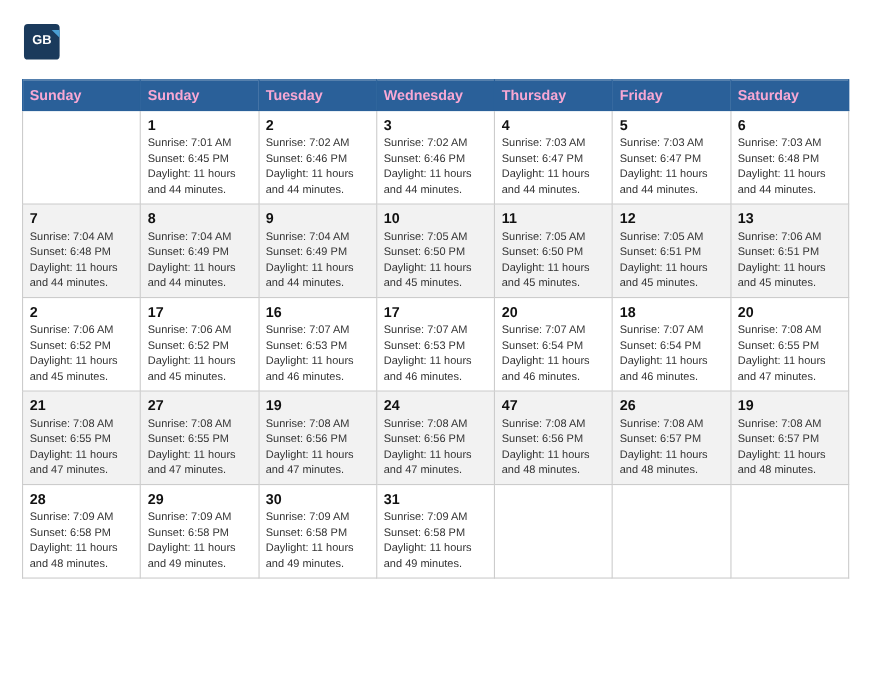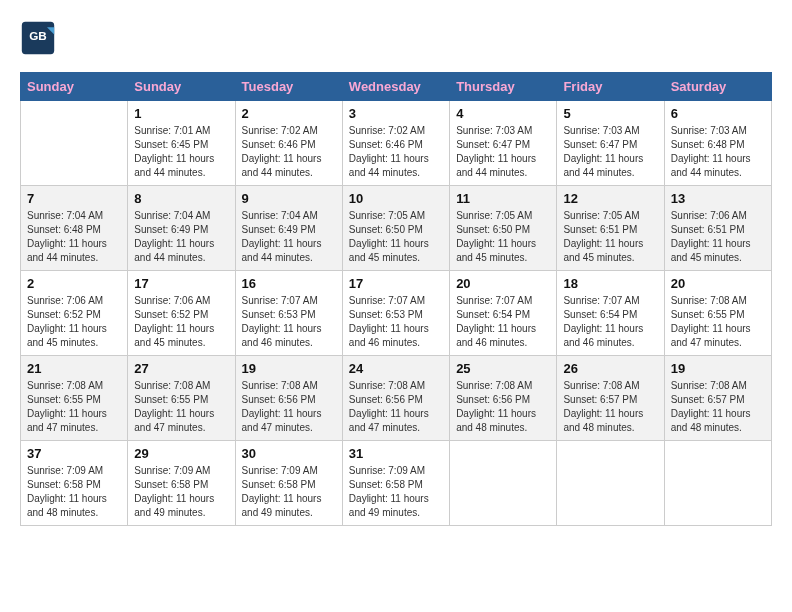--- a/index.html
+++ b/index.html
@@ -270,41 +270,41 @@
 Sunset: 6:56 PM
 Daylight: 11 hours and 47 minutes.</div>
         </td>
         <td>
           <span class="day-num">24</span>
           <div class="day-info" style="white-space: pre-line;">Sunrise: 7:08 AM
 Sunset: 6:56 PM
 Daylight: 11 hours and 47 minutes.</div>
         </td>
         <td>
-          <span class="day-num">25</span>
+          <span class="day-num">47</span>
           <div class="day-info" style="white-space: pre-line;">Sunrise: 7:08 AM
 Sunset: 6:56 PM
 Daylight: 11 hours and 48 minutes.</div>
         </td>
         <td>
           <span class="day-num">26</span>
           <div class="day-info" style="white-space: pre-line;">Sunrise: 7:08 AM
 Sunset: 6:57 PM
 Daylight: 11 hours and 48 minutes.</div>
         </td>
         <td>
           <span class="day-num">19</span>
           <div class="day-info" style="white-space: pre-line;">Sunrise: 7:08 AM
 Sunset: 6:57 PM
 Daylight: 11 hours and 48 minutes.</div>
         </td>
       </tr>
       <tr>
         <td>
-          <span class="day-num">37</span>
+          <span class="day-num">28</span>
           <div class="day-info" style="white-space: pre-line;">Sunrise: 7:09 AM
 Sunset: 6:58 PM
 Daylight: 11 hours and 48 minutes.</div>
         </td>
         <td>
           <span class="day-num">29</span>
           <div class="day-info" style="white-space: pre-line;">Sunrise: 7:09 AM
 Sunset: 6:58 PM
 Daylight: 11 hours and 49 minutes.</div>
         </td>

